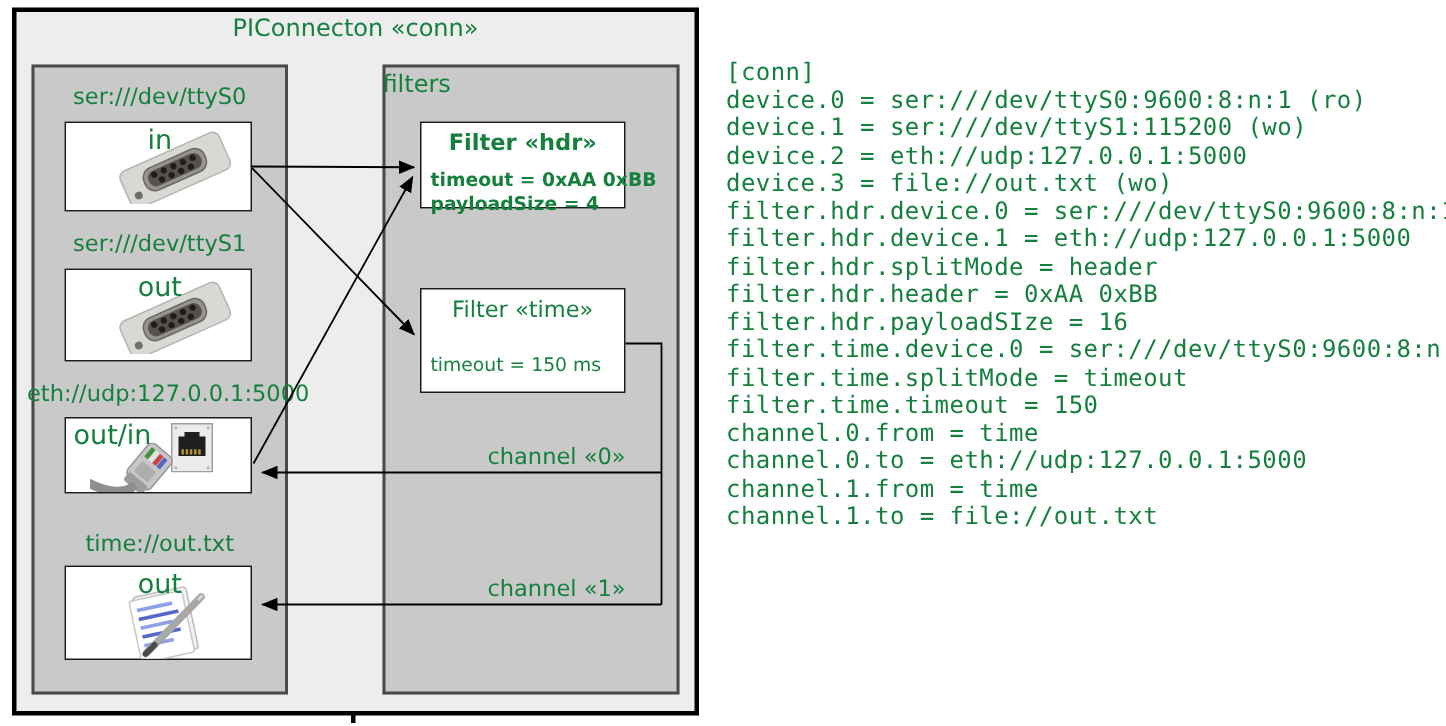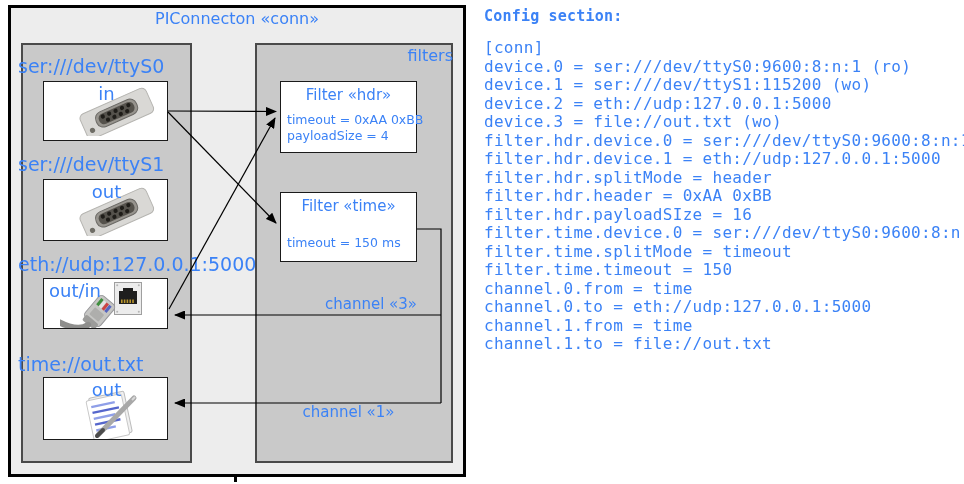--- a/index.html
+++ b/index.html
@@ -1,27 +1,27 @@
 <!DOCTYPE html>
 <html><head>
 <meta charset="utf-8">
 <style>
   html,body{margin:0;padding:0;background:#fff;}
   .stage{position:relative;width:964px;height:484px;background:#ffffff;
-         font-family:"DejaVu Sans", sans-serif;color:#3b82f6;overflow:hidden;}
+         font-family:"DejaVu Sans", sans-serif;color:#15803d;overflow:hidden;}
   .abs{position:absolute;}
   
   .outer-box{left:8px;top:5px;width:458px;height:472px;box-sizing:border-box;
              border:3px solid #000;background:#ededed;}
   .outer-title{left:8px;top:9px;width:458px;text-align:center;font-size:16px;white-space:nowrap;}
   .panel{box-sizing:border-box;border:2px solid #4a4a4a;background:#c9c9c9;}
   .devices-panel{left:21px;top:43px;width:171px;height:420px;}
   .filters-panel{left:255px;top:43px;width:198px;height:420px;}
-  .panel-title{left:255px;top:46px;width:198px;text-align:right;font-size:16px;}
-  .device-label{left:18px;width:177px;font-size:19px;white-space:nowrap;}
+  .panel-title{left:255px;top:46px;width:198px;text-align:left;font-size:16px;}
+  .device-label{left:18px;width:177px;text-align:center;font-size:15px;white-space:nowrap;}
   .device-box{left:43px;width:125px;box-sizing:border-box;border:1.5px solid #1a1a1a;
               background:#fff;overflow:hidden;}
   .port-name{position:absolute;left:2px;right:0;top:1px;text-align:center;font-size:18px;z-index:2;}
   .port-name.left{text-align:left;left:5px;right:auto;}
   .filter-box{left:280px;width:137px;box-sizing:border-box;border:1.5px solid #1a1a1a;background:#fff;}
   .filter-title{margin-top:4px;text-align:center;font-size:15px;white-space:nowrap;}
   .filter-params{margin:8px 0 0 6px;font-size:12.5px;line-height:16px;white-space:nowrap;}
   .channel-label{left:280px;width:137px;text-align:right;font-size:15px;white-space:nowrap;}
   .arrows{left:0;top:0;pointer-events:none;z-index:5;}
   .icon-wrap{position:absolute;z-index:1;}
@@ -140,56 +140,55 @@
           <line x1="18" y1="31" x2="44" y2="31" stroke="#5566cc" stroke-width="2.4"></line>
           <line x1="18" y1="37" x2="38" y2="37" stroke="#8f9fe8" stroke-width="2.4"></line>
         </g>
         <line x1="22" y1="45" x2="58" y2="8" stroke="#a8a8a8" stroke-width="5" stroke-linecap="round"></line>
         <line x1="56" y1="10" x2="59" y2="7" stroke="#d9d9d9" stroke-width="2"></line>
         <line x1="21" y1="46" x2="27" y2="40" stroke="#4c4c4c" stroke-width="4" stroke-linecap="round"></line>
       </svg>
     </span>
   </div>
 
-  <div class="abs filter-box" style="top:81px;height:72px;">
+  <div class="abs filter-box" style="top:81px;height:58px;font-weight:bold;">
     <div class="filter-title">Filter «hdr»</div>
     <div class="filter-params">
       <div>timeout = 0xAA 0xBB</div>
       <div>payloadSize = 4</div>
     </div>
   </div>
 
   <div class="abs filter-box" style="top:192px;height:70px;">
     <div class="filter-title">Filter «time»</div>
     <div class="filter-params" style="margin-top:20px;">
       <div>timeout = 150 ms</div>
     </div>
   </div>
 
-  <div class="abs channel-label" style="top:295px;">channel «3»</div>
-  <div class="abs channel-label" style="top:403px;text-align:center;">channel «1»</div>
+  <div class="abs channel-label" style="top:295px;">channel «0»</div>
+  <div class="abs channel-label" style="top:383px;">channel «1»</div>
 
   <svg class="abs arrows" width="964" height="484" viewBox="0 0 964 484">
     <defs>
       <marker id="arr" markerWidth="11" markerHeight="9" refX="10" refY="4.5" orient="auto" markerUnits="userSpaceOnUse">
         <path d="M0,0 L11,4.5 L0,9 z" fill="#000"></path>
       </marker>
     </defs>
     <g stroke="#000" stroke-width="1.2" fill="none">
       <line x1="168" y1="111" x2="276" y2="111.5" marker-end="url(#arr)"></line>
       <line x1="168" y1="112" x2="276" y2="223" marker-end="url(#arr)"></line>
       <line x1="169" y1="309" x2="275" y2="118" marker-end="url(#arr)"></line>
       <polyline points="417,229 441,229 441,403"></polyline>
       <line x1="441" y1="315" x2="175" y2="315" marker-end="url(#arr)"></line>
       <line x1="441" y1="403" x2="175" y2="403" marker-end="url(#arr)"></line>
       <rect x="234" y="474" width="3" height="8" fill="#000" stroke="none"></rect>
     </g>
   </svg>
 
-  <div class="abs cfg-heading">Config section:</div>
   <div class="abs cfg-block">
     <div class="cfg-line">[conn]</div>
     <div class="cfg-line">device.0 = ser:///dev/ttyS0:9600:8:n:1 (ro)</div>
     <div class="cfg-line">device.1 = ser:///dev/ttyS1:115200 (wo)</div>
     <div class="cfg-line">device.2 = eth://udp:127.0.0.1:5000</div>
     <div class="cfg-line">device.3 = file://out.txt (wo)</div>
     <div class="cfg-line">filter.hdr.device.0 = ser:///dev/ttyS0:9600:8:n:1</div>
     <div class="cfg-line">filter.hdr.device.1 = eth://udp:127.0.0.1:5000</div>
     <div class="cfg-line">filter.hdr.splitMode = header</div>
     <div class="cfg-line">filter.hdr.header = 0xAA 0xBB</div>

